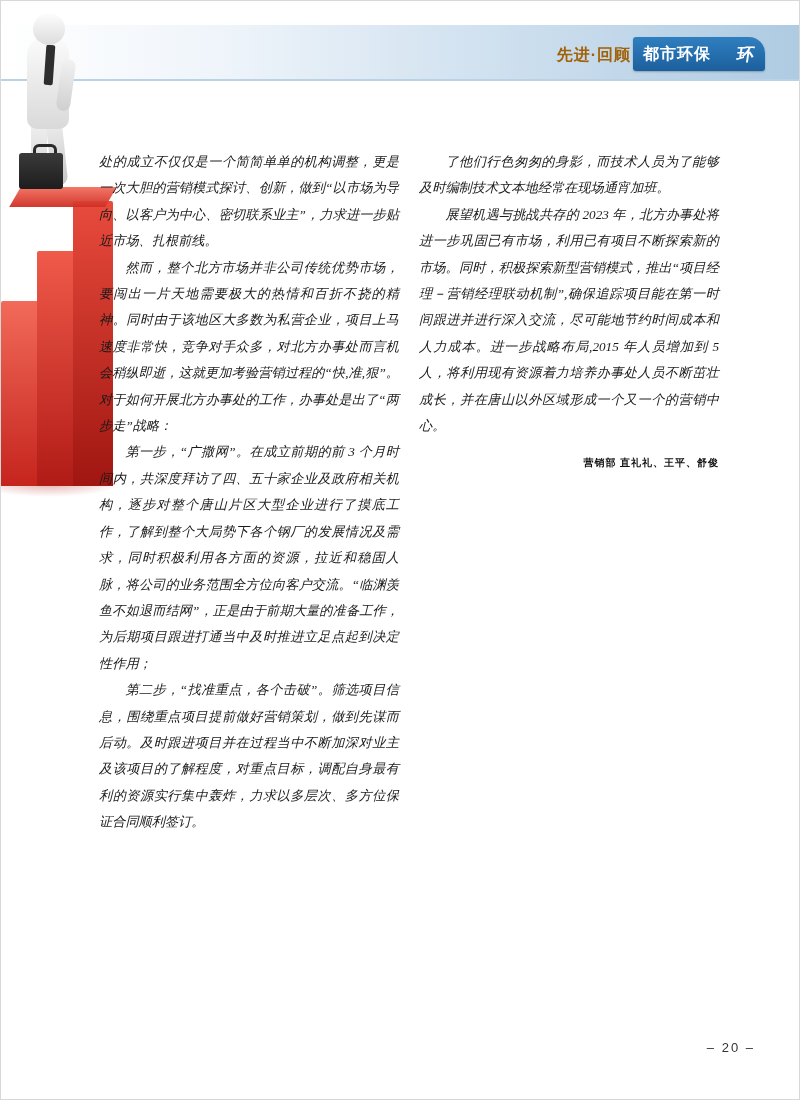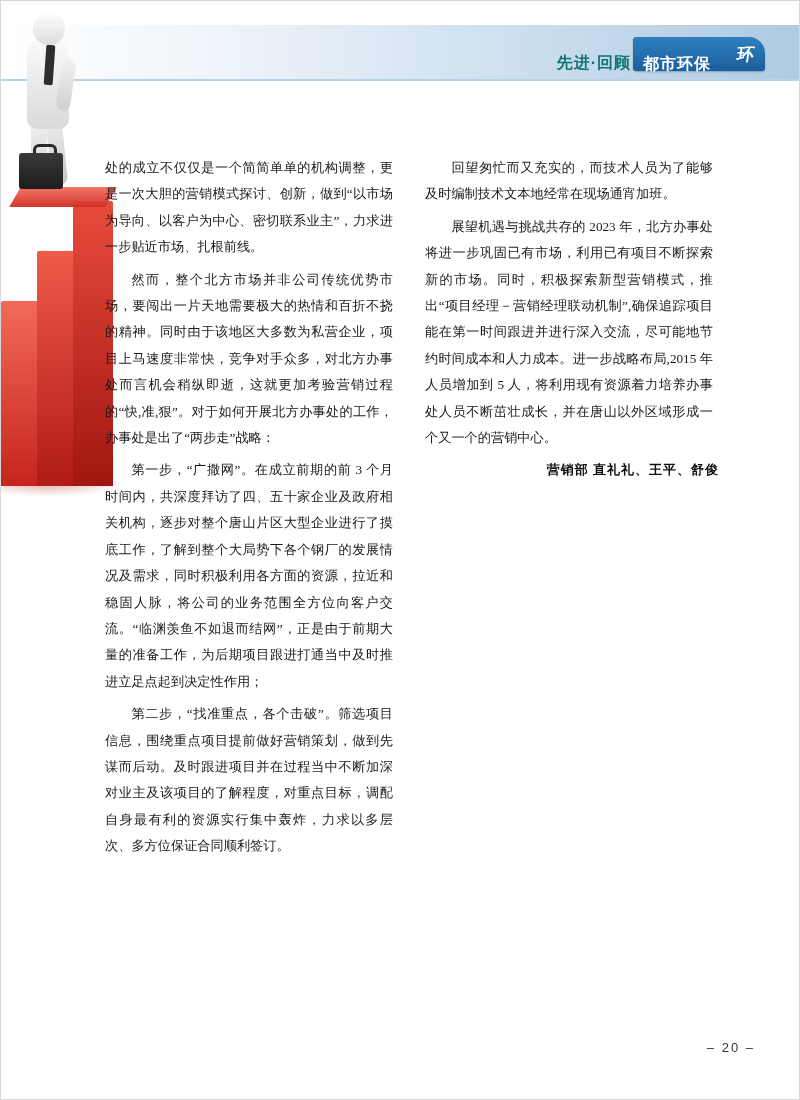--- a/index.html
+++ b/index.html
@@ -42,40 +42,40 @@
   .header-band-line {
     position: absolute;
     left: 0; top: 78px;
     width: 800px;
     height: 2px;
     background: #b9d2e6;
   }
   .header-title {
     position: absolute;
     right: 170px;
-    top: 52px;
+    top: 44px;
     font-size: 16px;
     font-weight: bold;
-    color: #0f766e;
+    color: #a16207;
     letter-spacing: 1px;
     font-family: "Liberation Sans", sans-serif;
   }
   .logo-box {
     position: absolute;
     right: 36px;
     top: 36px;
     width: 132px;
     height: 34px;
     background: linear-gradient(180deg, #2f7fc0 0%, #1c5f9c 100%);
     border-radius: 3px 16px 3px 3px;
     box-shadow: 0 1px 2px rgba(0,0,0,0.25);
   }
   .logo-text {
     position: absolute;
-    left: 10px; top: 17px;
+    left: 10px; top: 7px;
     font-size: 16px;
     font-weight: bold;
     color: #ffffff;
     letter-spacing: 1px;
     font-family: "Liberation Sans", sans-serif;
   }
   .logo-mark {
     position: absolute;
     right: 8px; top: 6px;
     width: 20px; height: 22px;
@@ -184,28 +184,29 @@
     font-size: 13.2px;
     line-height: 2.0;
     color: #1a1a1a;
     text-align: justify;
     text-justify: inter-ideograph;
   }
   .col-left  { left: 98px; width: 300px; }
   .col-right { left: 418px; width: 300px; }
 
   .col p {
-    margin: 6px;
+    margin: 0;
     text-indent: 2em;
+    font-style: italic;
   }
   .signature {
-    margin-top: 6px;
+    margin-top: 14px;
     text-align: right;
     font-weight: bold;
-    font-size: 13px;
+    font-size: 10px;
     letter-spacing: 1px;
     color: #111;
   }
   .page-number {
     position: absolute;
     right: 44px;
     bottom: 44px;
     font-size: 13px;
     color: #333;
     letter-spacing: 2px;
@@ -250,19 +251,19 @@
   <div class="col col-left">
     <div class="lead">
       <p style="text-indent: 0px; padding-left: 0px;">处的成立不仅仅是一个简简单单的机构调整，更是一次大胆的营销模式探讨、创新，做到“以市场为导向、以客户为中心、密切联系业主”，力求进一步贴近市场、扎根前线。</p>
     </div>
     <p>然而，整个北方市场并非公司传统优势市场，要闯出一片天地需要极大的热情和百折不挠的精神。同时由于该地区大多数为私营企业，项目上马速度非常快，竞争对手众多，对北方办事处而言机会稍纵即逝，这就更加考验营销过程的“快,准,狠”。对于如何开展北方办事处的工作，办事处是出了“两步走”战略：</p>
     <p>第一步，“广撒网”。在成立前期的前 3 个月时间内，共深度拜访了四、五十家企业及政府相关机构，逐步对整个唐山片区大型企业进行了摸底工作，了解到整个大局势下各个钢厂的发展情况及需求，同时积极利用各方面的资源，拉近和稳固人脉，将公司的业务范围全方位向客户交流。“临渊羡鱼不如退而结网”，正是由于前期大量的准备工作，为后期项目跟进打通当中及时推进立足点起到决定性作用；</p>
     <p>第二步，“找准重点，各个击破”。筛选项目信息，围绕重点项目提前做好营销策划，做到先谋而后动。及时跟进项目并在过程当中不断加深对业主及该项目的了解程度，对重点目标，调配自身最有利的资源实行集中轰炸，力求以多层次、多方位保证合同顺利签订。</p>
   </div>
 
   <div class="col col-right">
-    <p>回望匆忙而又充实的，而技术人员为了能够及时编制技术文本地经常在现场通宵加班。</p>
+    <p>了他们行色匆匆的身影，而技术人员为了能够及时编制技术文本地经常在现场通宵加班。</p>
     <p>展望机遇与挑战共存的 2023 年，北方办事处将进一步巩固已有市场，利用已有项目不断探索新的市场。同时，积极探索新型营销模式，推出“项目经理－营销经理联动机制”,确保追踪项目能在第一时间跟进并进行深入交流，尽可能地节约时间成本和人力成本。进一步战略布局,2015 年人员增加到 5 人，将利用现有资源着力培养办事处人员不断茁壮成长，并在唐山以外区域形成一个又一个的营销中心。</p>
     <div class="signature">营销部  直礼礼、王平、舒俊</div>
   </div>
 
   <div class="page-number">– 20 –</div>
 </div>
 
 </body></html>

